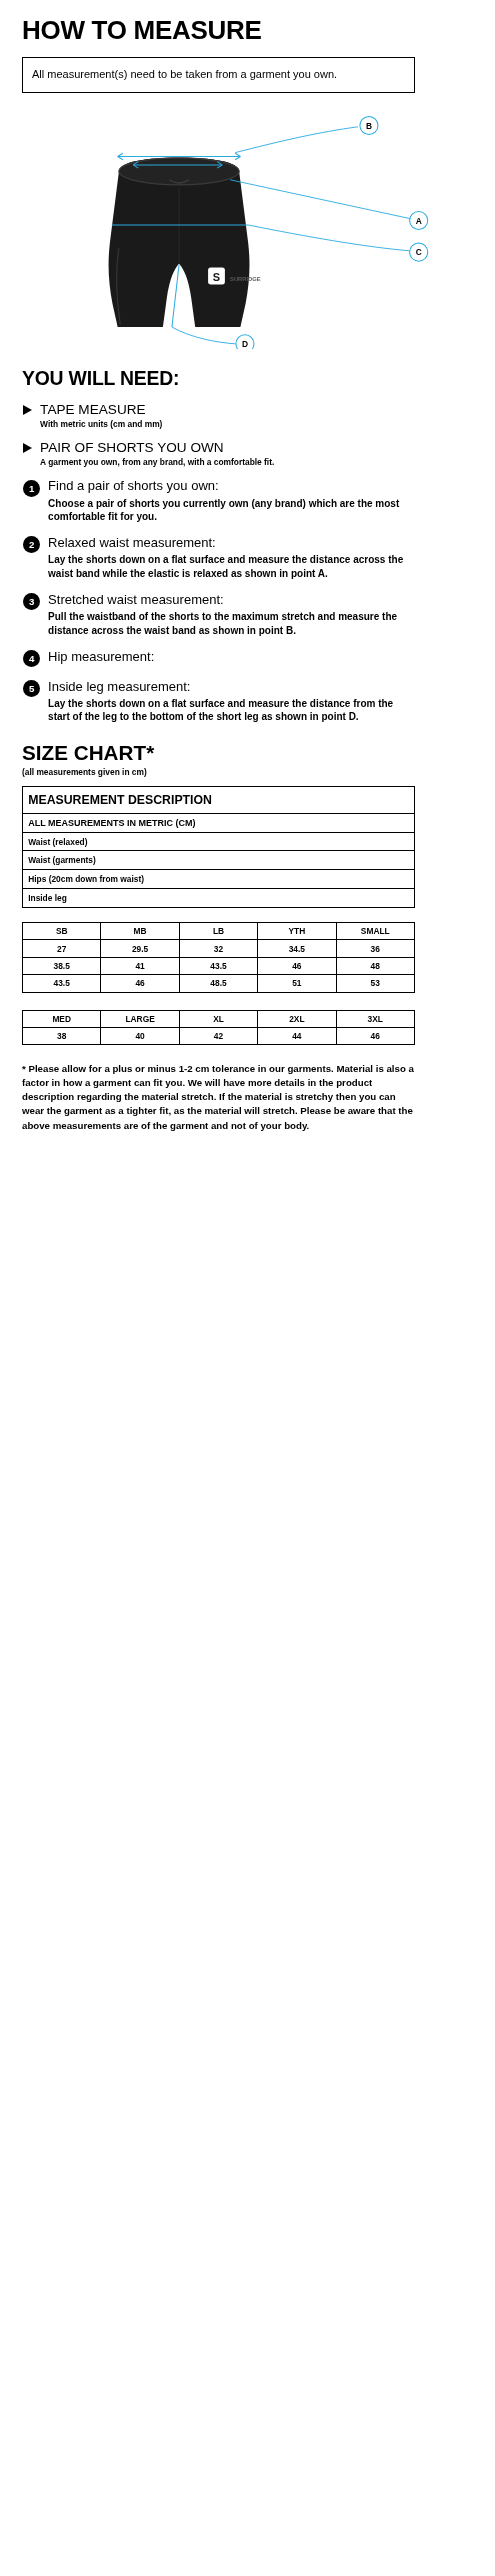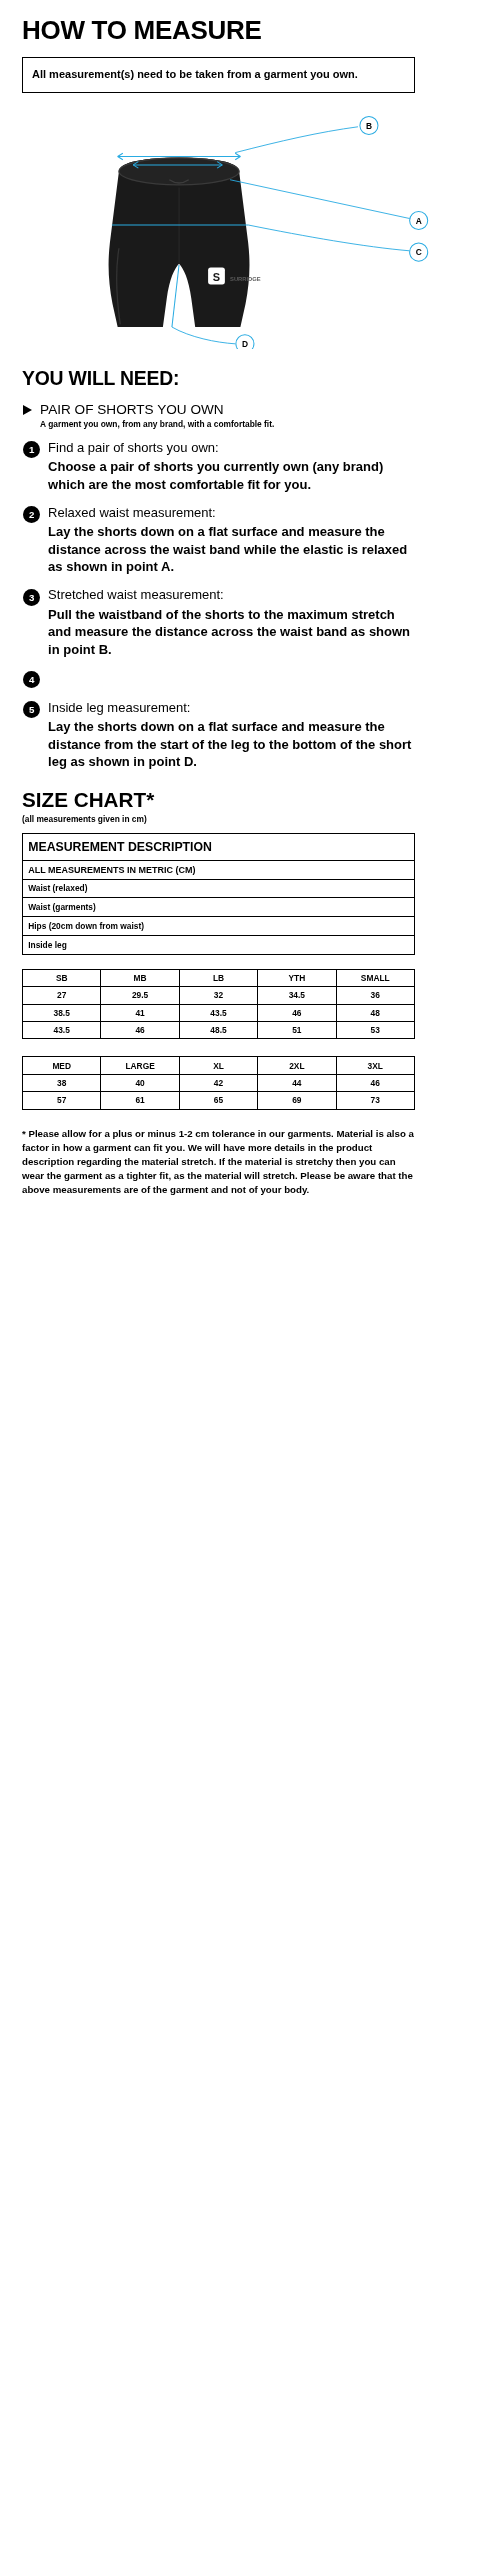--- a/index.html
+++ b/index.html
@@ -31,21 +31,21 @@
 
   
   .notice-box {
     border: 1.3px solid #000;
     padding: 9px 9px 10.3px 9px;
     margin-bottom: 17px;
   }
   .notice-box p {
     margin: 0;
     font-size: 11px;
-    font-weight: bold;
+    font-weight: normal;
     line-height: 1.35;
   }
 
   
   .diagram {
     position: relative;
     width: 100%;
     height: 239px;
     margin-bottom: 18px;
   }
@@ -106,21 +106,21 @@
     justify-content: center;
     margin: 1.3px 7.8px 0 1.3px;
   }
   .step-body { flex: 1; }
   .step-head {
     font-size: 13px;
     line-height: 1.2;
     margin-bottom: 2.6px;
   }
   .step-text {
-    font-size: 13px;
+    font-size: 10px;
     font-weight: bold;
     line-height: 1.35;
   }
 
   
   .size-chart-title {
     font-size: 20.7px;
     font-weight: bold;
     margin: 17px 0 2.6px 0;
   }
@@ -253,20 +253,27 @@
         <path d="M243 240 L232 336"></path>
         <path d="M232 336 C260 352, 300 360, 330 362" stroke-width="1.4"></path>
         <circle cx="345" cy="362" r="14" stroke-width="1.6"></circle>
       </g>
       <text x="345" y="367" font-family="Liberation Sans, sans-serif" font-size="13" font-weight="bold" fill="#000" text-anchor="middle">D</text>
     </svg>
   </div>
 
   <h2 class="section-title">YOU WILL NEED:</h2>
 
+  <div class="need-item">
+    <span class="tri-icon"></span>
+    <div class="need-text">
+      <div class="need-head">TAPE MEASURE</div>
+      <div class="need-sub">With metric units (cm and mm)</div>
+    </div>
+  </div>
 
   <div class="need-item">
     <span class="tri-icon"></span>
     <div class="need-text">
       <div class="need-head">PAIR OF SHORTS YOU OWN</div>
       <div class="need-sub">A garment you own, from any brand, with a comfortable fit.</div>
     </div>
   </div>
 
   <div class="step">
@@ -289,20 +296,21 @@
     <span class="step-num">3</span>
     <div class="step-body">
       <div class="step-head">Stretched waist measurement:</div>
       <div class="step-text">Pull the waistband of the shorts to the maximum stretch and measure the distance across the waist band as shown in point B.</div>
     </div>
   </div>
 
   <div class="step">
     <span class="step-num">4</span>
     <div class="step-body">
+      <div class="step-head">Hip measurement:</div>
     </div>
   </div>
 
   <div class="step">
     <span class="step-num">5</span>
     <div class="step-body">
       <div class="step-head">Inside leg measurement:</div>
       <div class="step-text">Lay the shorts down on a flat surface and measure the distance from the start of the leg to the bottom of the short leg as shown in point D.</div>
     </div>
   </div>
@@ -379,26 +387,19 @@
       </tr>
     </thead>
     <tbody>
       <tr>
         <td>38</td>
         <td>40</td>
         <td>42</td>
         <td>44</td>
         <td>46</td>
       </tr>
-      <tr>
-        <td>57</td>
-        <td>61</td>
-        <td>65</td>
-        <td>69</td>
-        <td>73</td>
-      </tr>
     </tbody>
   </table>
 
   <p class="footnote">* Please allow for a plus or minus 1-2 cm tolerance in our garments. Material is also a factor in how a garment can fit you. We will have more details in the product description regarding the material stretch. If the material is stretchy then you can wear the garment as a tighter fit, as the material will stretch.  Please be aware that the above measurements are of the garment and not of your body.</p>
 
 </div>
 
 
 </body></html>

